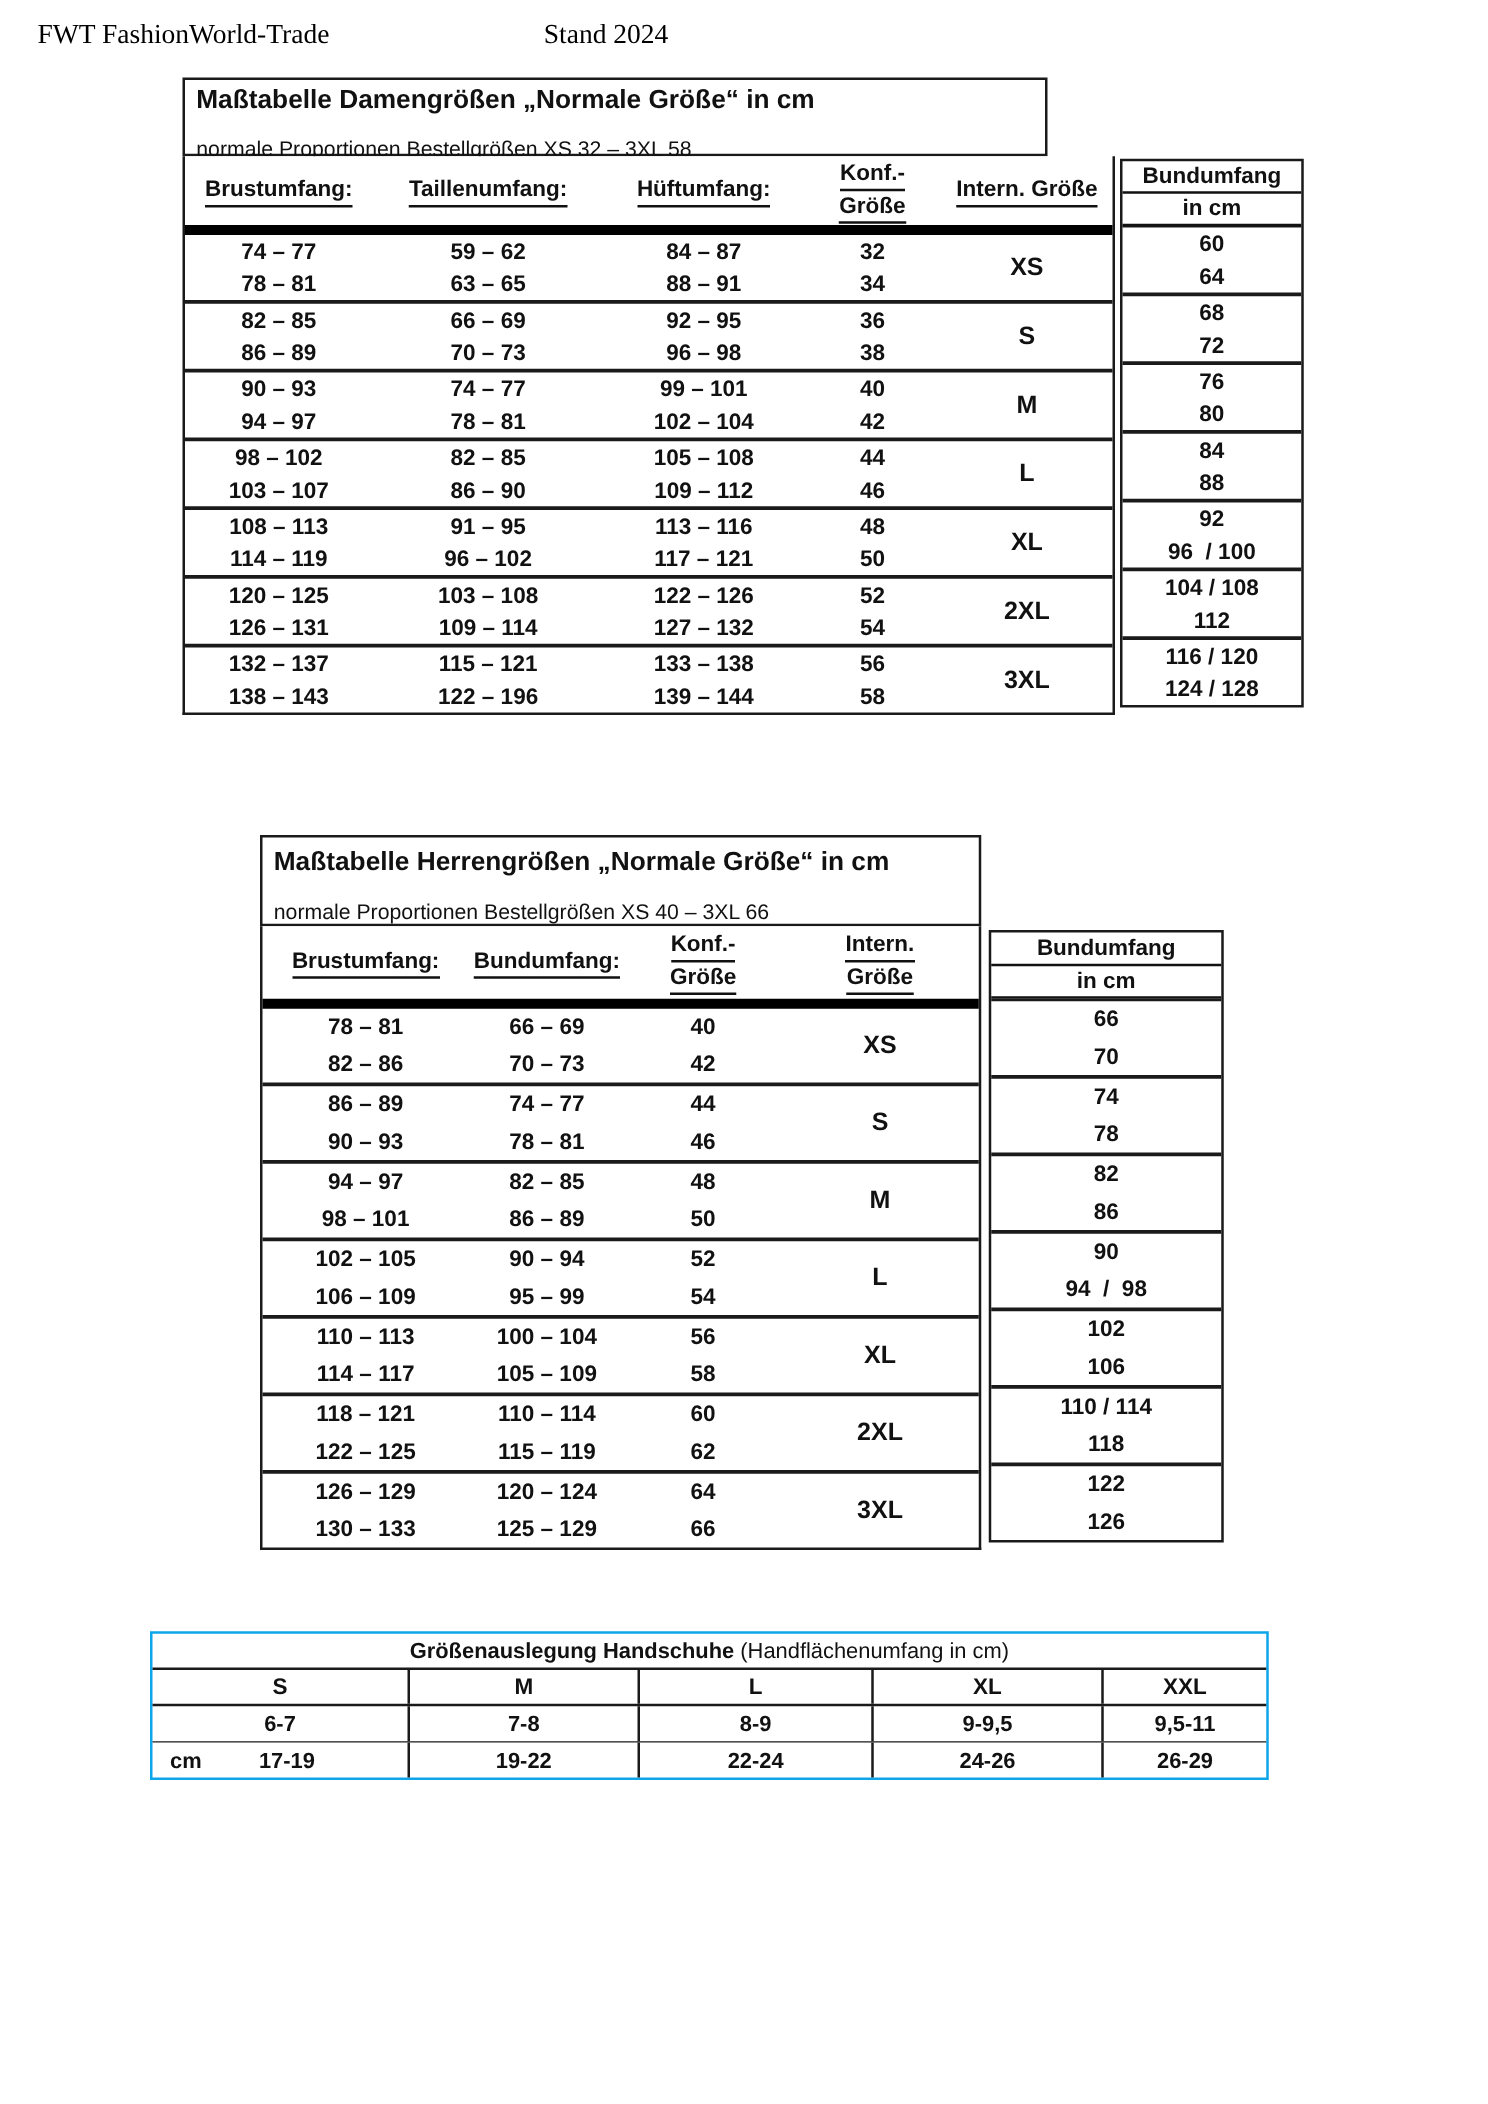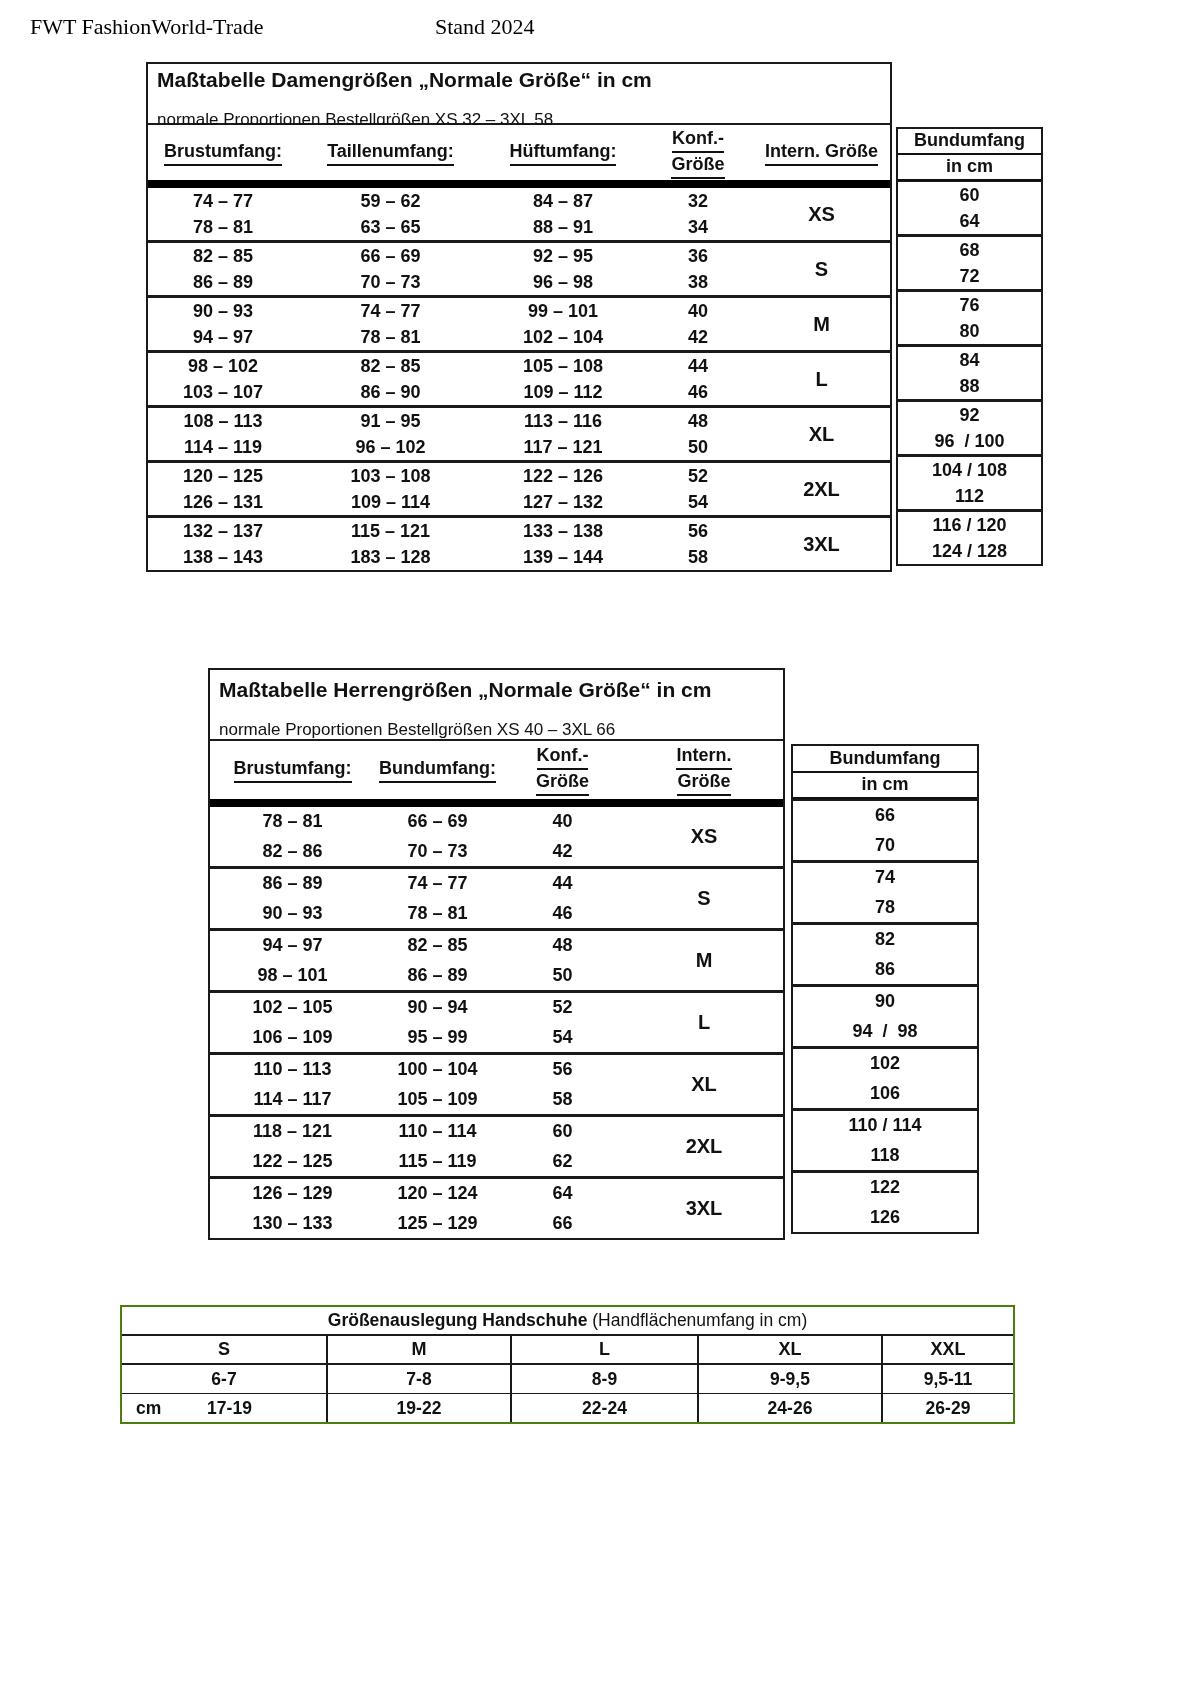--- a/index.html
+++ b/index.html
@@ -32,40 +32,40 @@
   #women-main .hdr{height:55px;grid-template-columns:150px 185px 160px 110px 137px;}
   #men-main .hdr{height:58px;grid-template-columns:165px 125px 125px 158px;}
 
   .bund-box{box-sizing:border-box;border:2px solid #1a1a1a;background:#fff;}
   .bhdr{display:flex;flex-direction:column;justify-content:center;
         border-bottom:2px solid #1a1a1a;font-weight:bold;font-size:18px;line-height:23px;text-align:center;}
   #women-bund .bhdr{height:51px;}
   #men-bund .bhdr{height:53px;}
 
   
-  #glove-tbl{box-sizing:border-box;border:2px solid #4d7c0f;background:#fff;}
+  #glove-tbl{box-sizing:border-box;border:2px solid #0ea5e9;background:#fff;}
   .gtitle{height:27px;line-height:27px;text-align:center;font-size:17.5px;border-bottom:2px solid #1a1a1a;}
   .gtitle .b{font-weight:bold;}
   .grow{display:grid;grid-template-columns:204px 184px 187px 184px 132px;}
   .gcell{text-align:center;font-weight:bold;box-sizing:border-box;}
   .gcell + .gcell{border-left:2px solid #1a1a1a;}
   .ghead{height:27px;line-height:27px;font-size:18px;border-bottom:0;}
   #glove-sizes{border-bottom:2px solid #1a1a1a;}
   #glove-row1{border-bottom:1px solid #1a1a1a;}
   #glove-row1 .gcell,#glove-row2 .gcell{height:28px;line-height:28px;font-size:17.5px;}
   .gcm{position:relative;padding-left:11px;}
   .cmlab{position:absolute;left:14px;top:0;font-weight:bold;}
 </style>
 </head>
 <body>
 
 <div class="abs serif" style="left:30px;top:14px;">FWT FashionWorld-Trade</div>
 <div class="abs serif" style="left:435px;top:14px;">Stand 2024</div>
 
-<div class="abs title-box" style="left:146px;top:62px;width:746px;height:63px;">
+<div class="abs title-box" style="left:146px;top:62px;width:692px;height:63px;">
   <div class="tbl-title">Maßtabelle Damengrößen „Normale Größe“ in cm</div>
   <div class="tbl-sub">normale Proportionen Bestellgrößen XS 32 – 3XL 58</div>
 </div>
 <div class="abs main-tbl" style="left:146px;top:125px;width:746px;" id="women-main">
   <div class="hdr" id="women-headers">
       <div class="hcell"><span class="hu">Brustumfang:</span></div>
       <div class="hcell"><span class="hu">Taillenumfang:</span></div>
       <div class="hcell"><span class="hu">Hüftumfang:</span></div>
       <div class="hcell"><span class="hu">Konf.-</span><br><span class="hu">Größe</span></div>
       <div class="hcell"><span class="hu">Intern. Größe</span></div>
@@ -185,21 +185,21 @@
         </div>
         <div class="szcell">2XL</div>
       </div>
       <div class="grp w-cols">
         <div class="vcell">
           <div class="ln w-ln">132 – 137</div>
           <div class="ln w-ln">138 – 143</div>
         </div>
         <div class="vcell">
           <div class="ln w-ln">115 – 121</div>
-          <div class="ln w-ln">183 – 128</div>
+          <div class="ln w-ln">122 – 196</div>
         </div>
         <div class="vcell">
           <div class="ln w-ln">133 – 138</div>
           <div class="ln w-ln">139 – 144</div>
         </div>
         <div class="vcell">
           <div class="ln w-ln">56</div>
           <div class="ln w-ln">58</div>
         </div>
         <div class="szcell">3XL</div>

